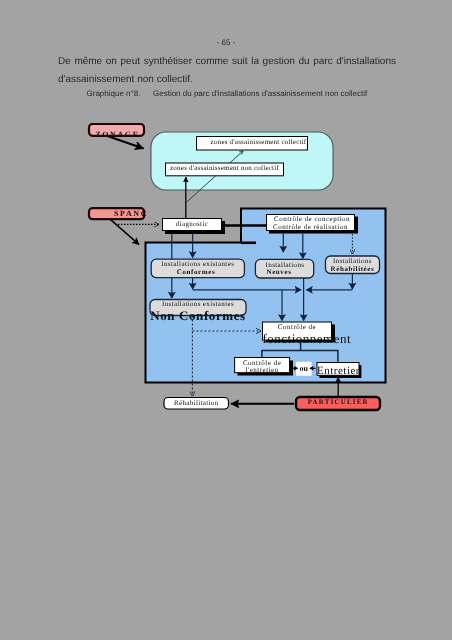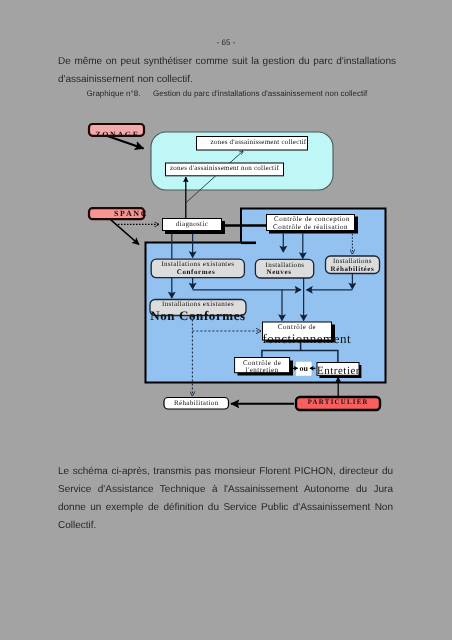--- a/index.html
+++ b/index.html
@@ -134,14 +134,13 @@
     <div class="dlab" style="left:150px;top:307.5px;width:96px;font-size:13px;font-weight:bold;letter-spacing:0.6px;">Non Conformes</div>
     <div class="dlab" style="left:262.5px;top:323.3px;width:69px;font-size:7px;letter-spacing:0.5px;">Contrôle de</div>
     <div class="dlab" style="left:262.5px;top:331px;width:69px;font-size:13px;letter-spacing:0.5px;">fonctionnement</div>
     <div class="dlab" style="left:234.6px;top:358.8px;width:55px;font-size:7px;letter-spacing:0.5px;">Contrôle de</div>
     <div class="dlab" style="left:234.6px;top:366.3px;width:55px;font-size:7px;letter-spacing:0.5px;">l'entretien</div>
     <div class="dlab" style="left:296.2px;top:364.2px;width:15px;font-size:8px;font-weight:bold;letter-spacing:0px;">ou</div>
     <div class="dlab" style="left:317px;top:364.8px;width:42px;font-size:11px;letter-spacing:0.5px;">Entretien</div>
     <div class="dlab" style="left:164px;top:398.5px;width:64.5px;font-size:7px;">Réhabilitation</div>
   </div>
 
-  <div class="para" style="left:58px;top:463px;width:335px;text-align:justify;">Le schéma ci-après, transmis pas monsieur Florent PICHON, directeur du Service d'Assistance Technique à l'Assainissement Autonome du Jura donne un exemple de définition du Service Public d'Assainissement Non Collectif.</div>
 </div>
 
 </body></html>

